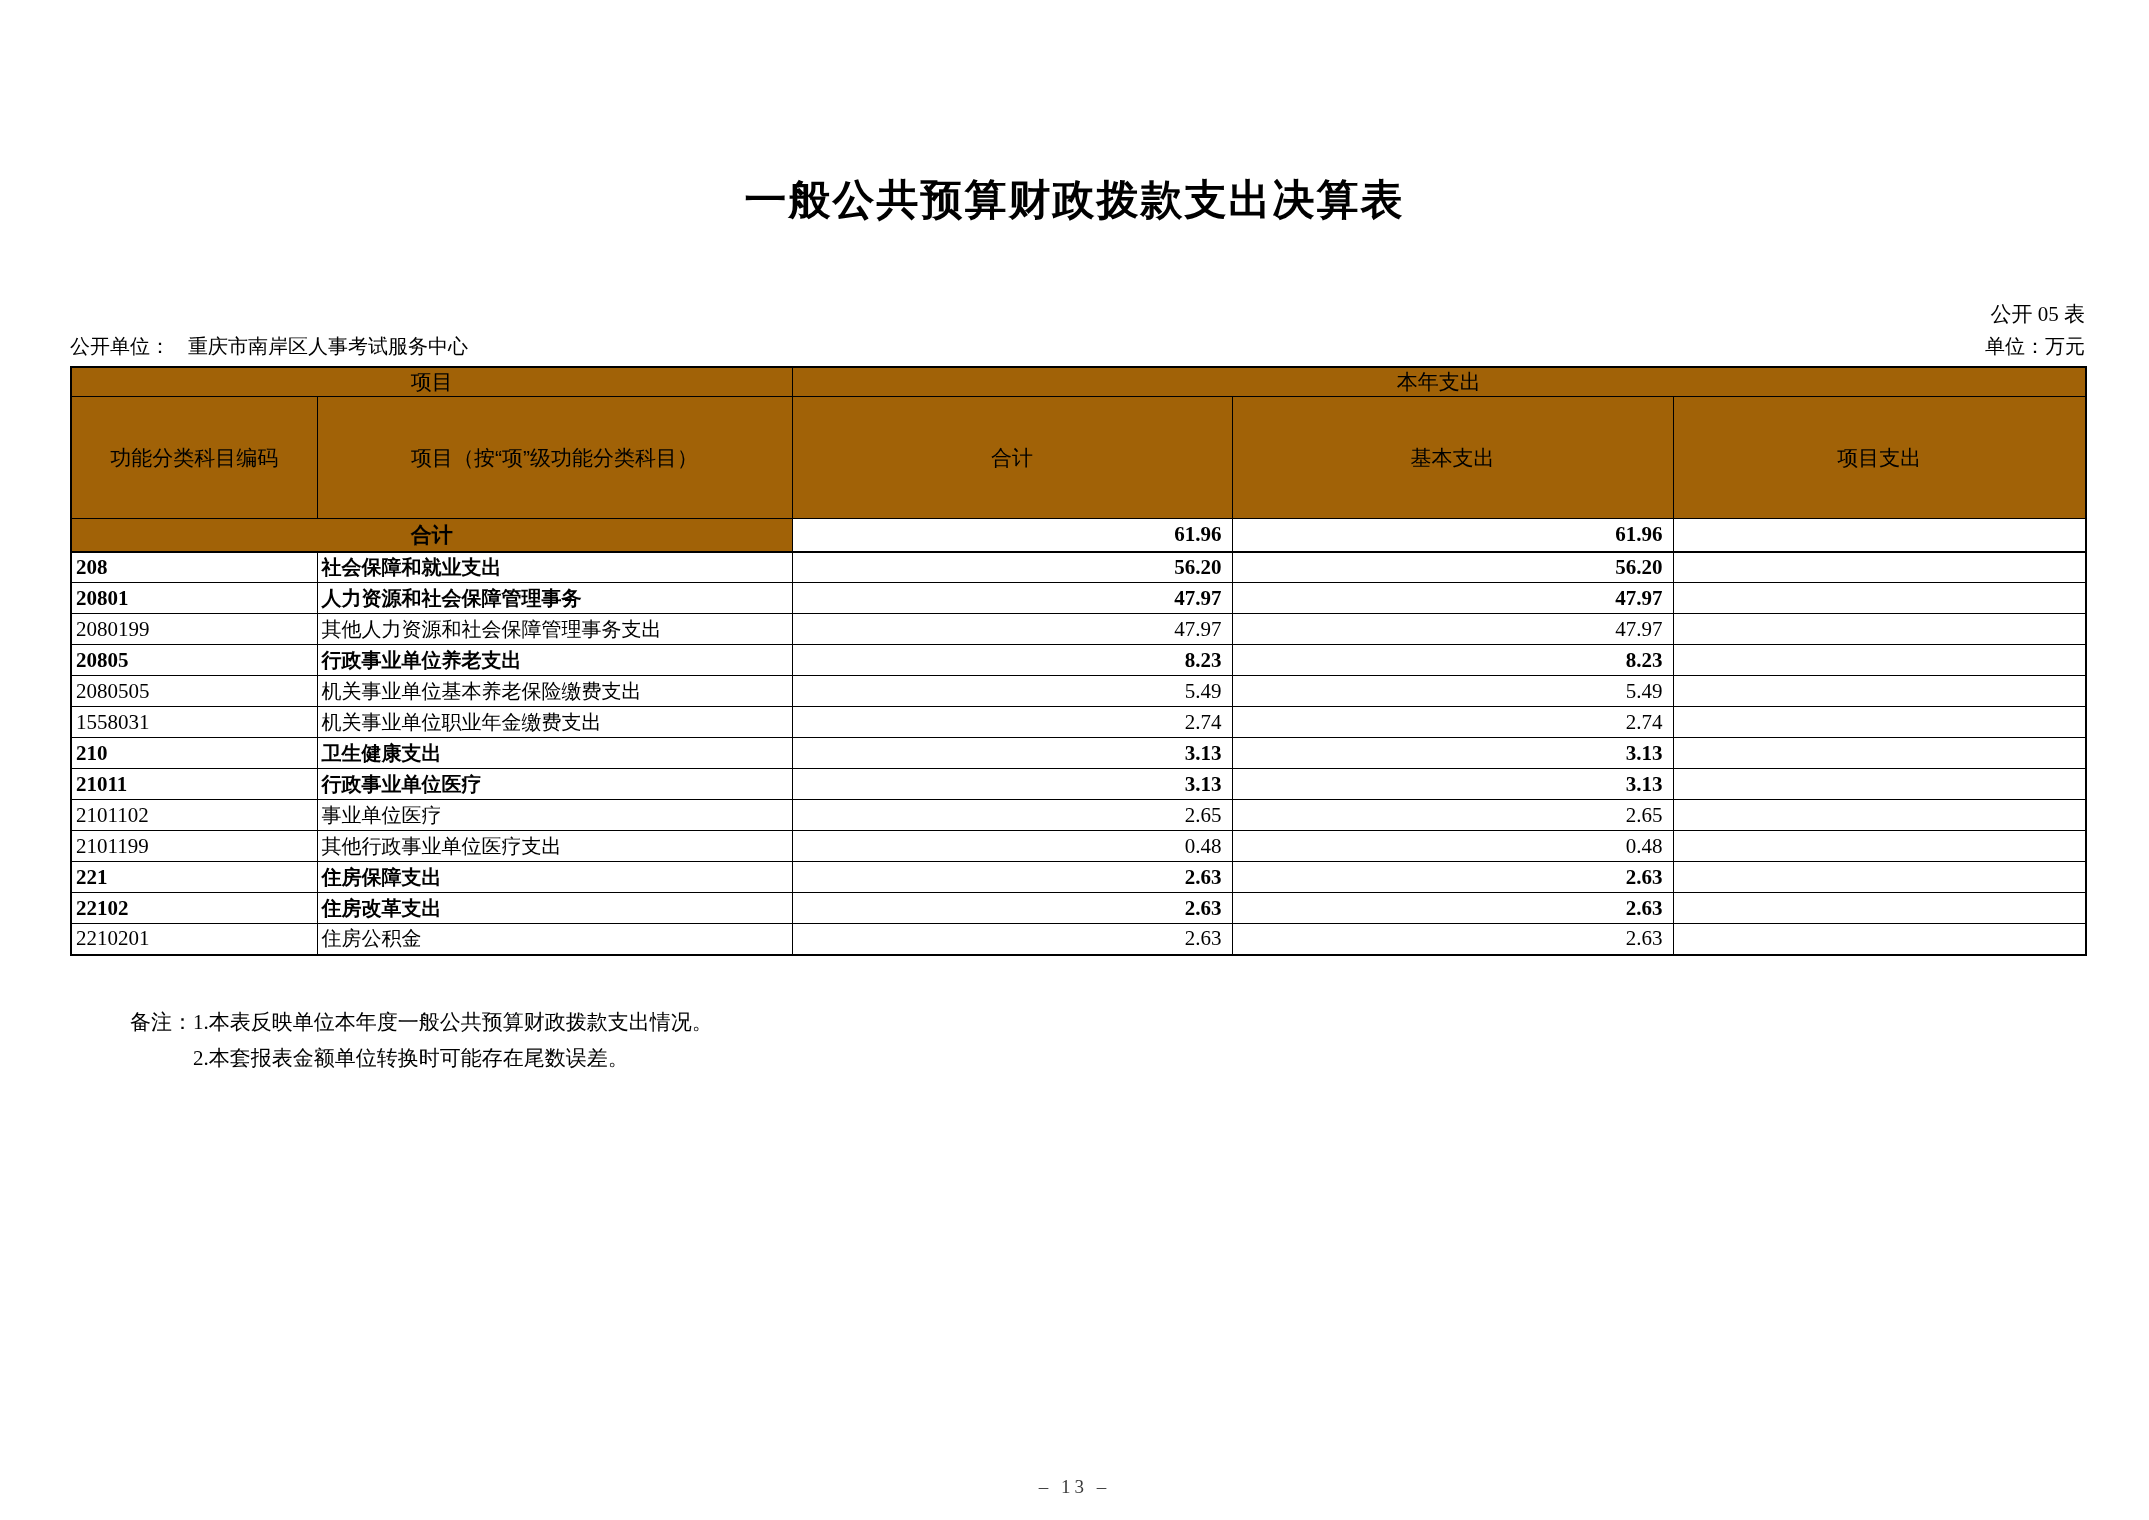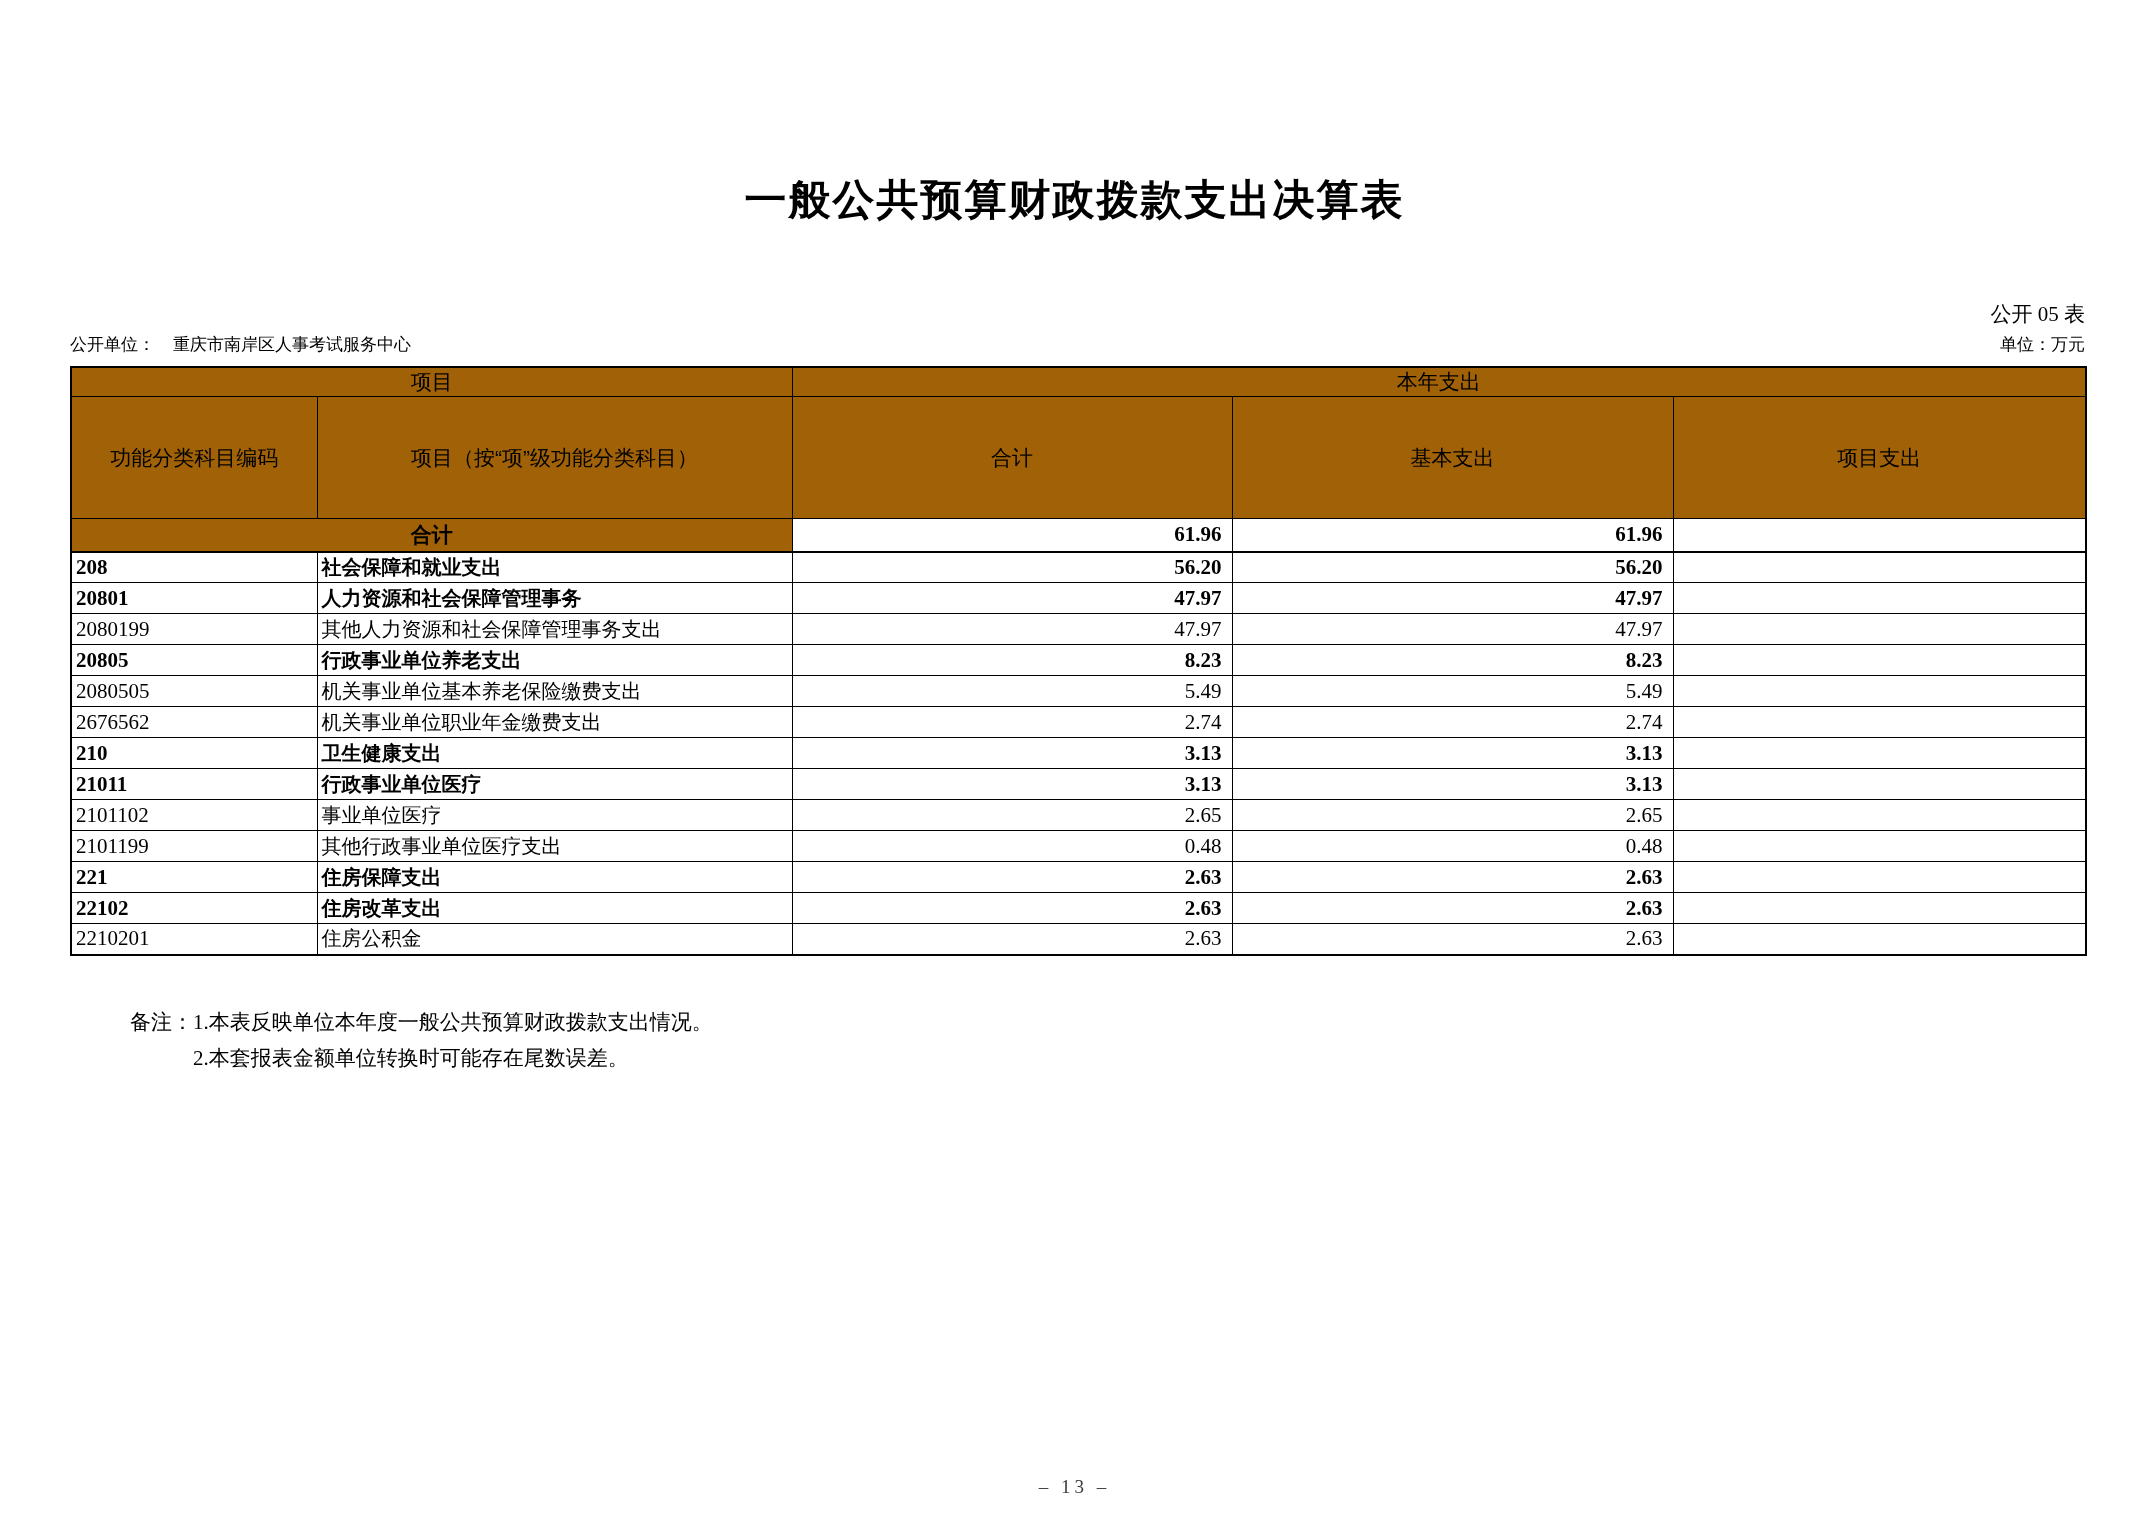--- a/index.html
+++ b/index.html
@@ -31,21 +31,21 @@
     font-size: 21px;
     text-align: right;
   }
   .meta-line {
     position: absolute;
     top: 333px;
     left: 70px;
     right: 64px;
     display: flex;
     justify-content: space-between;
-    font-size: 17px;
+    font-size: 20px;
     gap: 12px;
   }
   .unit-label { margin-right: 18px; }
   .budget-table {
     position: absolute;
     top: 366px;
     left: 70px;
     border-collapse: collapse;
     table-layout: fixed;
     width: 2015px;
@@ -191,21 +191,21 @@
 
     <tr class="data-row">
       <td class="code">2080505</td>
       <td class="name">机关事业单位基本养老保险缴费支出</td>
       <td class="num">5.49</td>
       <td class="num">5.49</td>
       <td class="num"></td>
     </tr>
 
     <tr class="data-row">
-      <td class="code">2676562</td>
+      <td class="code">1558031</td>
       <td class="name">机关事业单位职业年金缴费支出</td>
       <td class="num">2.74</td>
       <td class="num">2.74</td>
       <td class="num"></td>
     </tr>
 
     <tr class="data-row bold">
       <td class="code">210</td>
       <td class="name">卫生健康支出</td>
       <td class="num">3.13</td>

